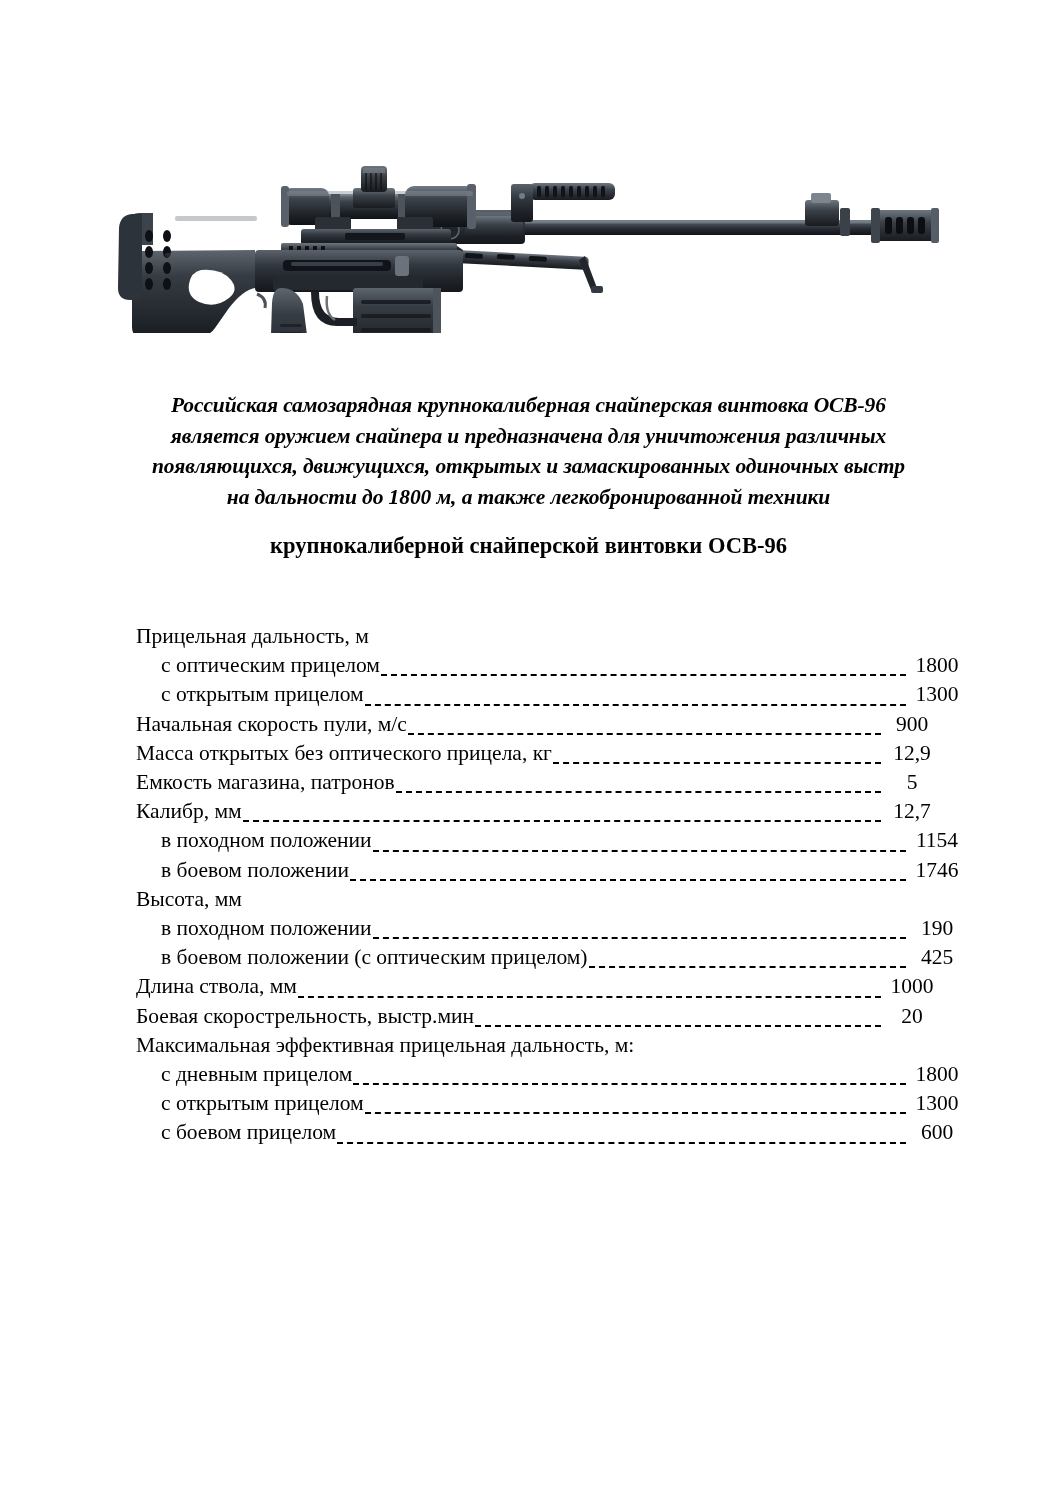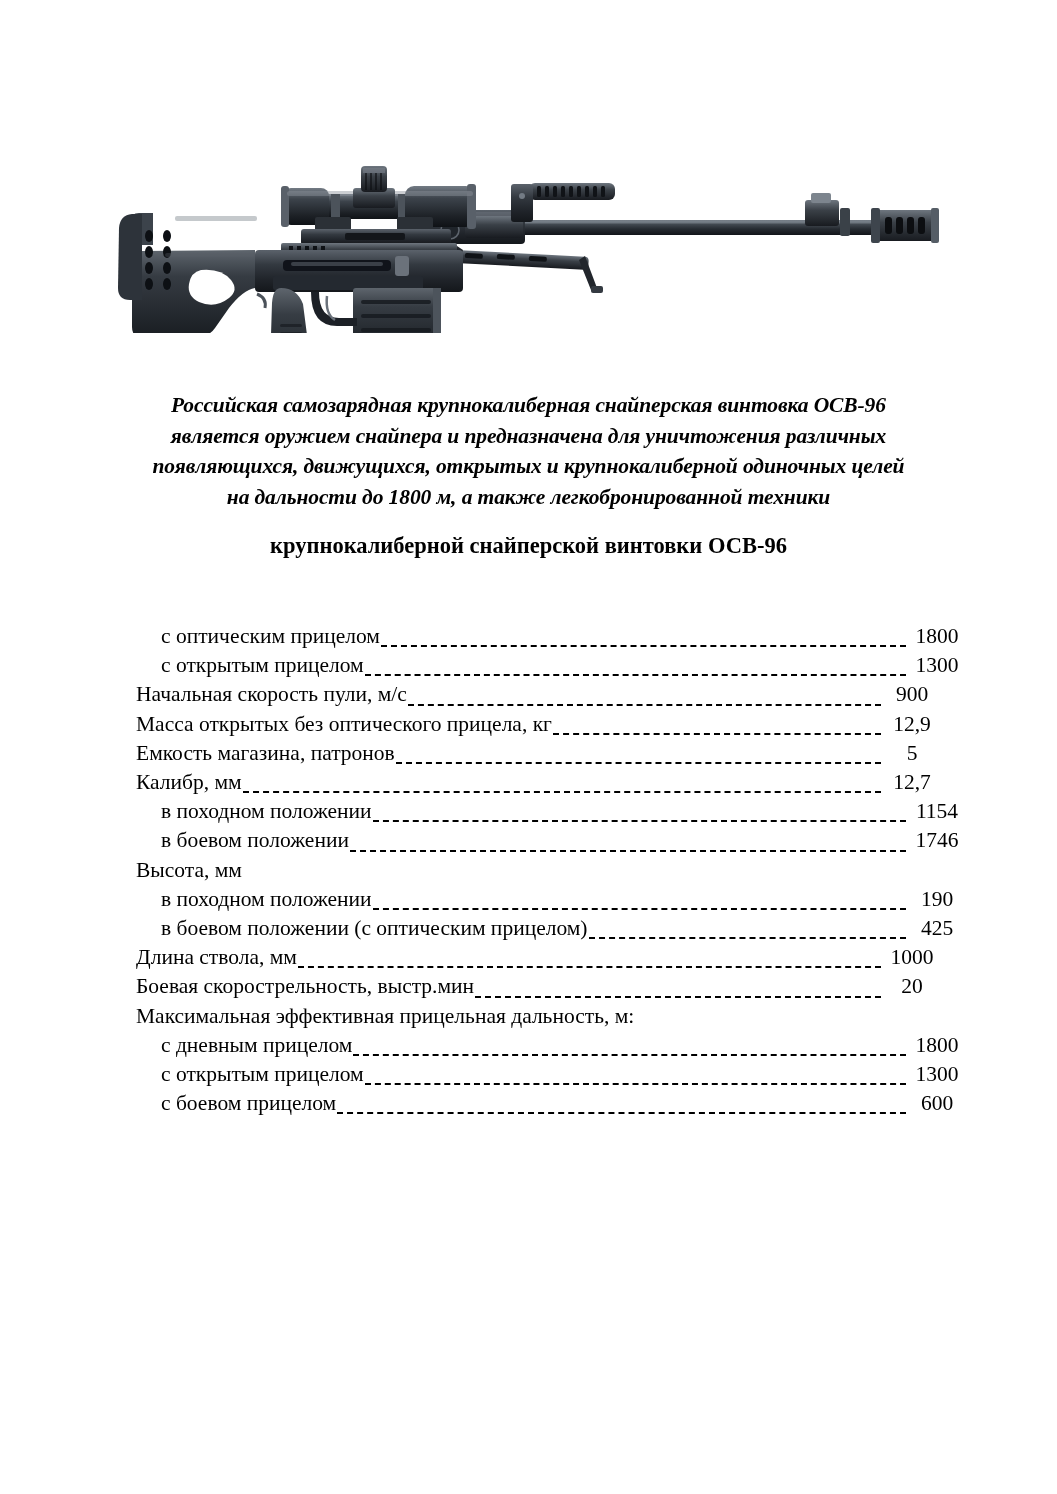--- a/index.html
+++ b/index.html
@@ -284,29 +284,34 @@
       <rect x="70" y="78" width="82" height="5" rx="2" fill="#6f7780" opacity="0.4"></rect>
       <rect x="60" y="115" width="90" height="4" rx="2" fill="#585f68" opacity="0.35"></rect>
 
       <path d="M152 156 q10 4 8 14" stroke="#4b525a" stroke-width="3" fill="none"></path>
     </svg>
   </div>
 
   <div class="intro">
     <p>Российская самозарядная крупнокалиберная снайперская винтовка ОСВ-96</p>
     <p>является оружием снайпера и предназначена для уничтожения различных</p>
-    <p>появляющихся, движущихся, открытых и крупнокалиберной одиночных целей</p>
+    <p>появляющихся, движущихся, открытых и замаскированных одиночных выстр</p>
     <p>на дальности до 1800 м, а также легкобронированной техники</p>
   </div>
 
   <div class="heading">
     <div>крупнокалиберной снайперской винтовки ОСВ-96</div>
   </div>
 
   <div class="spec-list" id="spec-list">
+      <div class="spec-row no-leader">
+        <span class="spec-label">Прицельная дальность, м</span>
+        <span class="leader none"></span>
+        <span class="spec-value"></span>
+      </div>
       <div class="spec-row sub">
         <span class="spec-label">с оптическим прицелом</span>
         <span class="leader"></span>
         <span class="spec-value">1800</span>
       </div>
       <div class="spec-row sub">
         <span class="spec-label">с открытым прицелом</span>
         <span class="leader"></span>
         <span class="spec-value">1300</span>
       </div>

